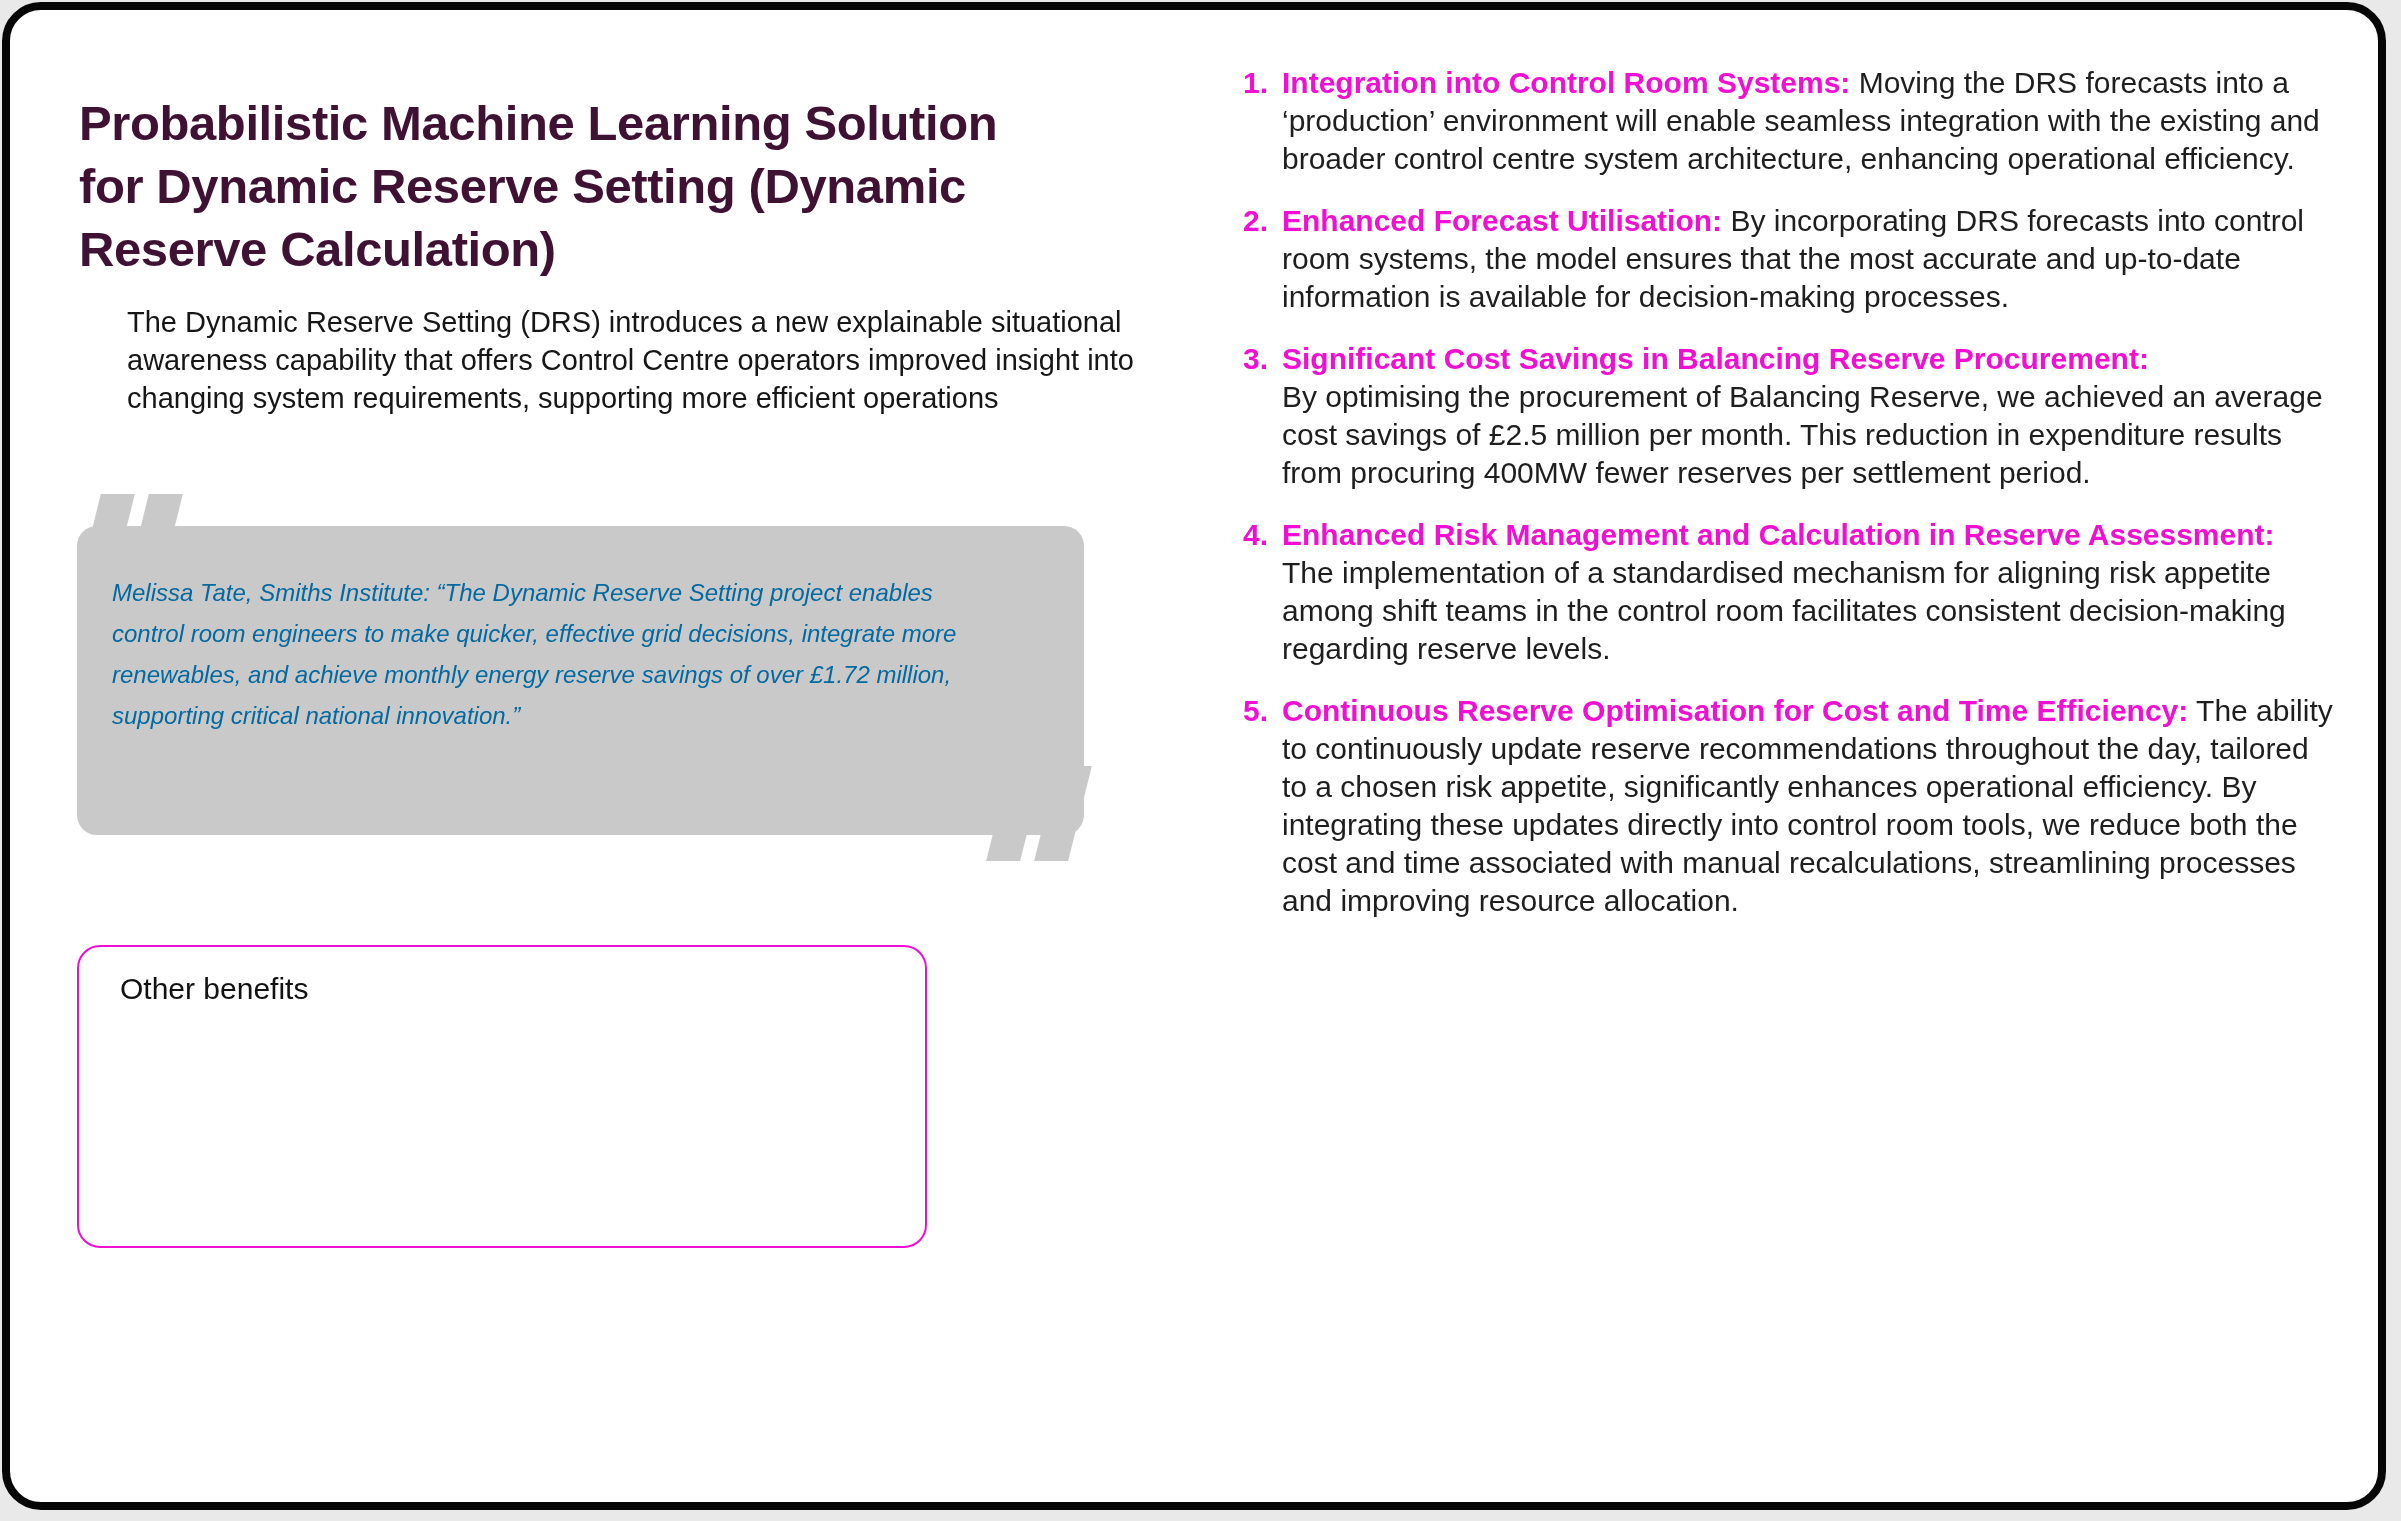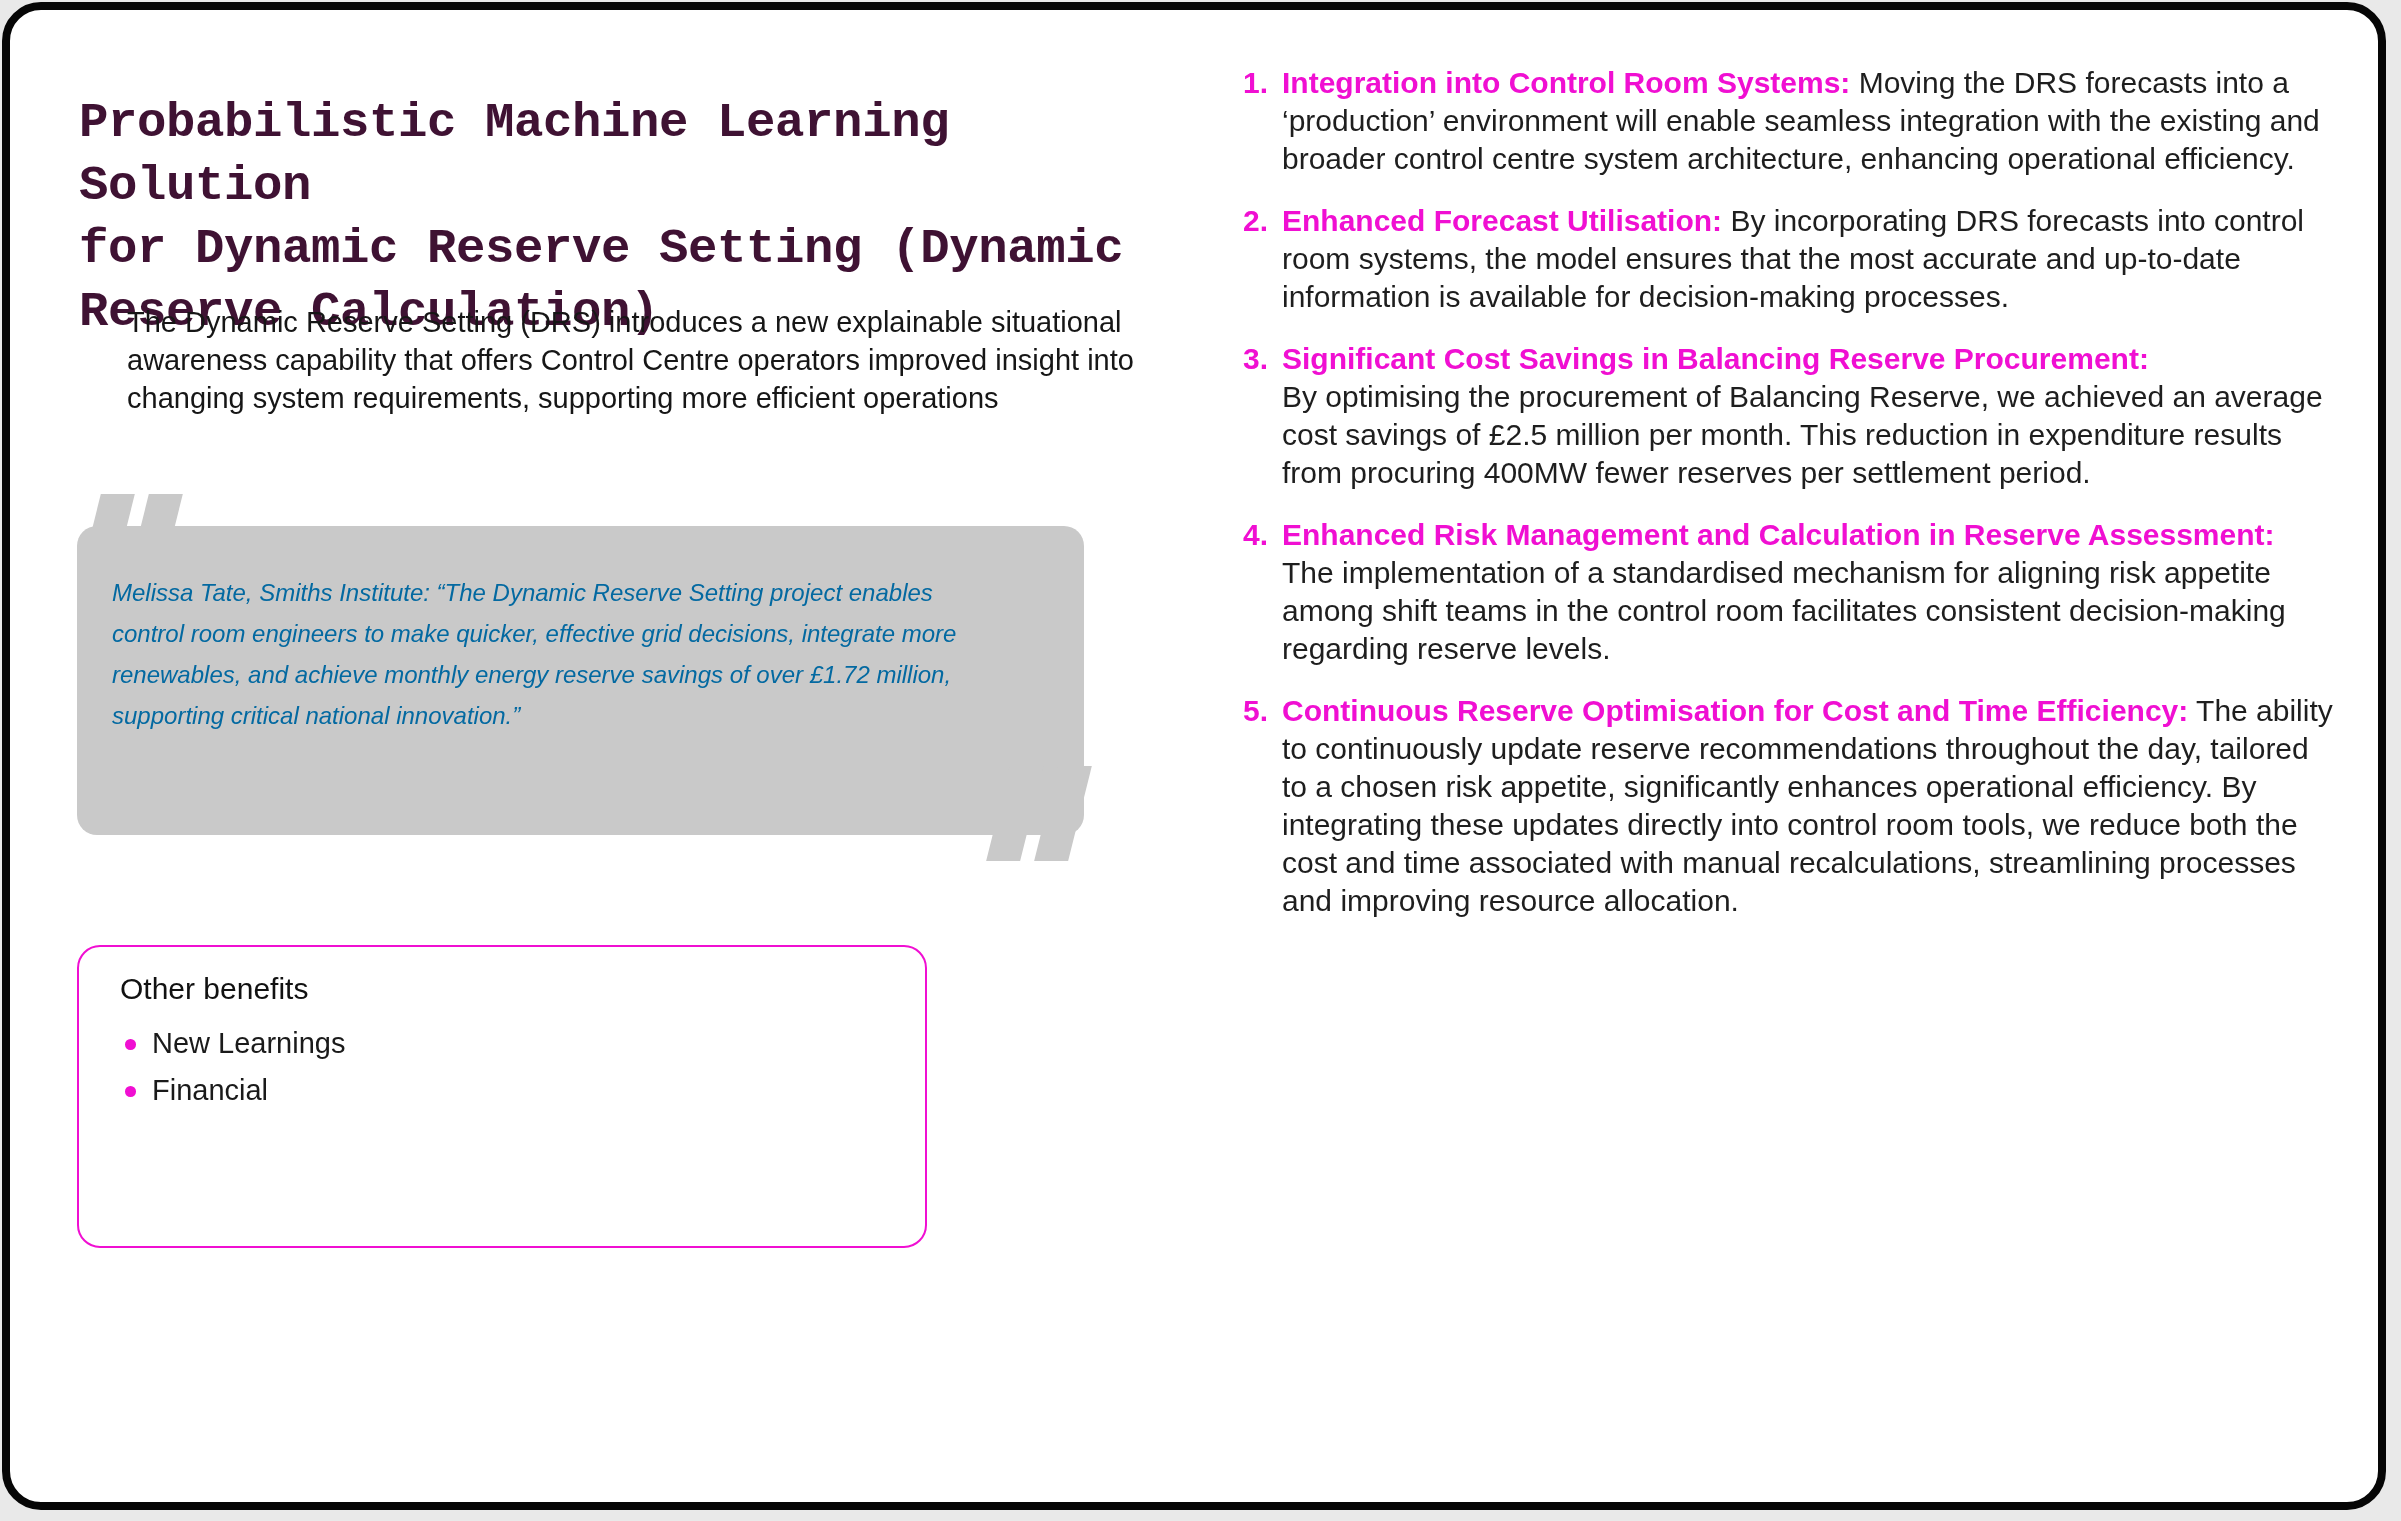--- a/index.html
+++ b/index.html
@@ -18,21 +18,21 @@
     background:#ffffff;
     border:8px solid #060606;
     border-radius:39px;
   }
   
   .title{
     position:absolute;left:79px;top:59px;width:1102px;
     font-size:49px;line-height:63px;font-weight:bold;
     color:#3f1233;letter-spacing:-0.4px;
   }
-  .title span{display:block;font-family:Liberation Mono, monospace;}
+  .title span{display:block;}
   .intro{
     position:absolute;left:79px;top:274px;width:1093px;
     font-size:29px;line-height:38px;color:#161616;margin-left:48px;
   }
   .quote-block{
     position:absolute;left:77px;top:526px;
     width:1007px;height:309px;
     background:#c9c9c9;border-radius:20px;
   }
   .qmarks{position:absolute;display:flex;gap:14.3px;}
@@ -108,30 +108,20 @@
     <div class="qbar"></div>
   </div>
   <div class="qmarks qmarks-close">
     <div class="qbar"></div>
     <div class="qbar"></div>
   </div>
   <p class="quote-text">Melissa Tate, Smiths Institute: “The Dynamic Reserve Setting project enables control room engineers to make quicker, effective grid decisions, integrate more renewables, and achieve monthly energy reserve savings of over £1.72 million, supporting critical national innovation.”</p>
 
   <div class="benefits-box">
     <div class="benefits-heading">Other benefits</div>
-    <ul class="benefits-list">
-      <li class="benefit-item">
-        <span class="bullet-dot"></span>
-        <span>New Learnings</span>
-      </li>
-      <li class="benefit-item">
-        <span class="bullet-dot"></span>
-        <span>Financial</span>
-      </li>
-    </ul>
   </div>
 
   <div class="right-col">
     <p class="n-item"><span class="n-num">1.</span><span class="n-heading">Integration into Control Room Systems:</span><span class="n-body"> Moving the DRS forecasts into a ‘production’ environment will enable seamless integration with the existing and broader control centre system architecture, enhancing operational efficiency.</span></p>
 
     <p class="n-item"><span class="n-num">2.</span><span class="n-heading">Enhanced Forecast Utilisation:</span><span class="n-body"> By incorporating DRS forecasts into control room systems, the model ensures that the most accurate and up-to-date information is available for decision-making processes.</span></p>
 
     <p class="n-item"><span class="n-num">3.</span><span class="n-heading">Significant Cost Savings in Balancing Reserve Procurement:</span><span class="n-body nl">By optimising the procurement of Balancing Reserve, we achieved an average cost savings of £2.5 million per month. This reduction in expenditure results from procuring 400MW fewer reserves per settlement period.</span></p>
 
     <p class="n-item"><span class="n-num">4.</span><span class="n-heading">Enhanced Risk Management and Calculation in Reserve Assessment:</span><span class="n-body"> The implementation of a standardised mechanism for aligning risk appetite among shift teams in the control room facilitates consistent decision-making regarding reserve levels.</span></p>

